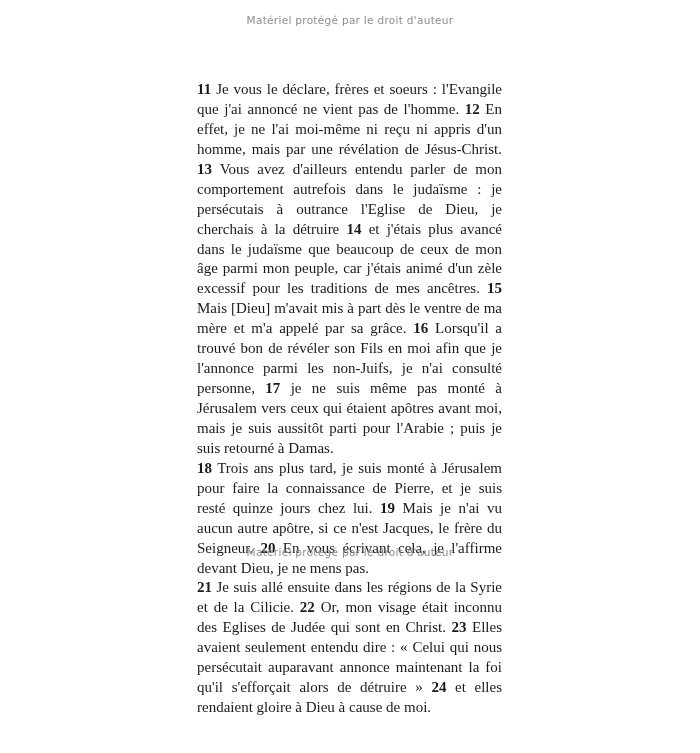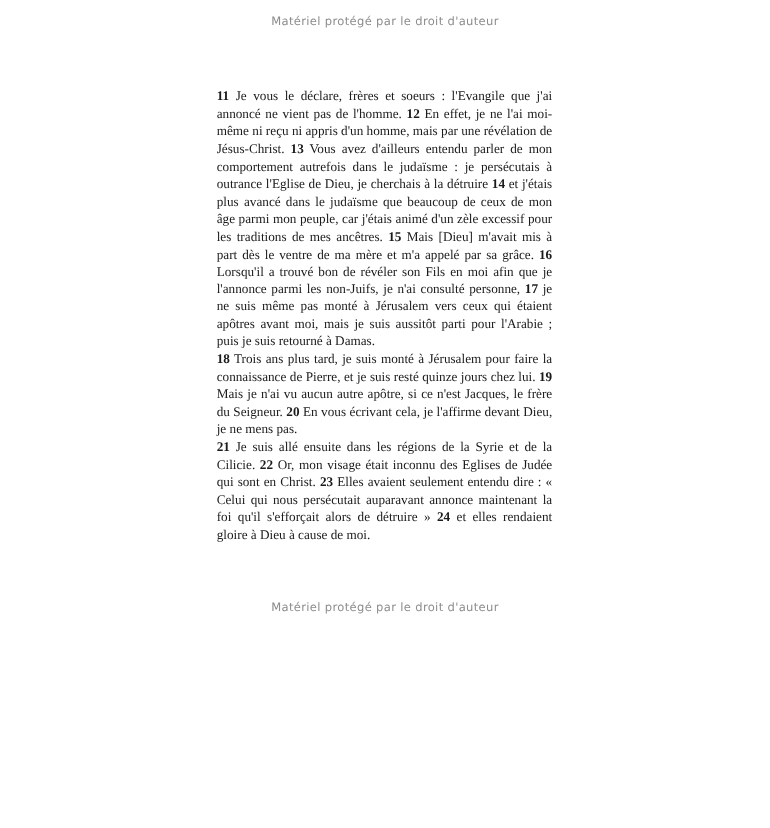--- a/index.html
+++ b/index.html
@@ -43,21 +43,21 @@
   }
   .section-heading {
     font-style: italic;
     font-weight: bold;
     font-size: 13.5px;
     line-height: 1.3;
     margin: 0 0 14px 0;
     text-align: left;
   }
   .para {
-    font-size: 12px;
+    font-size: 15px;
     line-height: 1.33;
     text-align: justify;
     text-justify: inter-word;
     margin: 0;
     hyphens: none;
   }
   .para + .para {
     margin-top: 0px;
   }
   .vnum {

